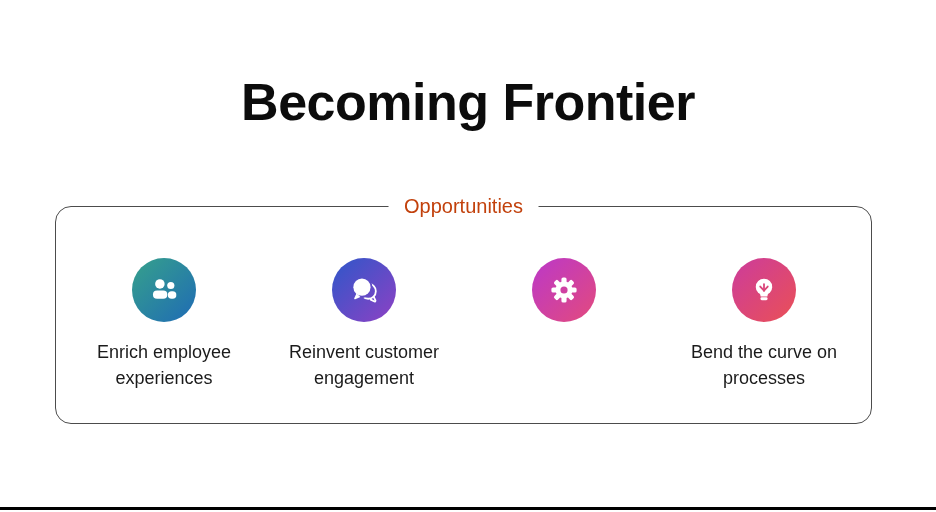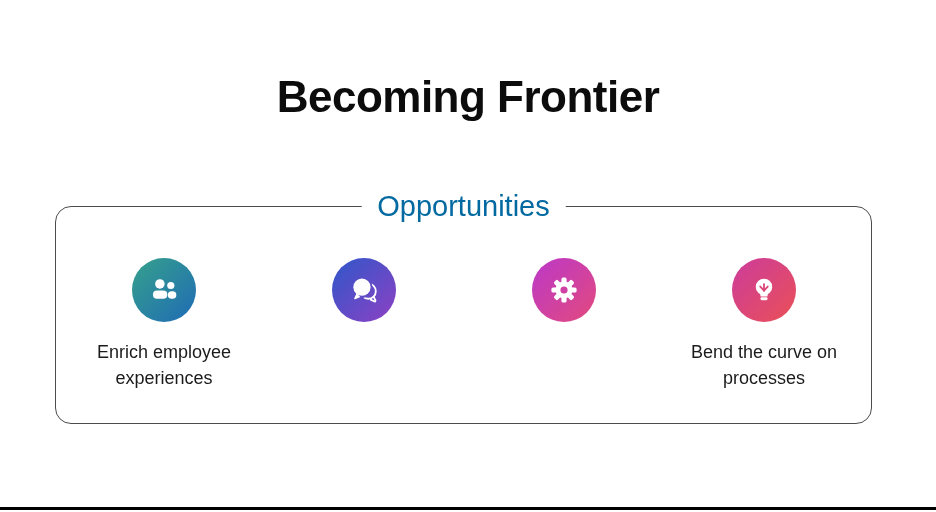--- a/index.html
+++ b/index.html
@@ -2,30 +2,30 @@
 <html><head>
 <meta charset="utf-8">
 <style>
   html,body{margin:0;padding:0;background:#fff;}
   .slide{
     position:relative;width:936px;height:512px;background:#ffffff;overflow:hidden;
     font-family:"Liberation Sans",sans-serif;
   }
   .title{
     position:absolute;top:72px;left:0;width:100%;margin:0;text-align:center;
-    font-size:44px;font-weight:700;color:#0c0c0c;letter-spacing:-0.5px;
+    font-size:52px;font-weight:700;color:#0c0c0c;letter-spacing:-0.5px;
   }
   .panel{
     position:absolute;left:55px;top:206px;width:815px;height:216px;
     border:1.5px solid #4c4c4c;border-radius:16px;background:#fff;
   }
   .panel-label{
     position:absolute;top:-16px;left:50%;transform:translateX(-50%);
-    background:#ffffff;padding:0 16px;font-size:29px;line-height:31px;
-    color:#0369a1;white-space:nowrap;
+    background:#ffffff;padding:0 16px;font-size:20px;line-height:31px;
+    color:#c2410c;white-space:nowrap;
   }
   .items{
     position:absolute;left:8px;top:51px;width:800px;display:flex;justify-content:space-between;
   }
   .item{
     width:200px;display:flex;flex-direction:column;align-items:center;
   }
   .badge{
     width:64px;height:64px;border-radius:50%;
     display:flex;align-items:center;justify-content:center;
@@ -79,20 +79,21 @@
             <g mask="url(#chatcut)" fill="none" stroke="#ffffff" stroke-width="1.4">
               <circle cx="17.3" cy="14.9" r="5.9"></circle>
               <path d="M21.5 19.2 L22.9 22.1 C23.1 22.6 22.6 23.1 22.1 22.9 L19.2 21.5" stroke-linecap="round"></path>
             </g>
             <g fill="#ffffff">
               <circle cx="12.4" cy="11.8" r="6.7"></circle>
               <path d="M8.2 16.6 L6.4 20.4 C6.2 20.9 6.7 21.4 7.2 21.2 L11.2 19.5 Z"></path>
             </g>
           </svg>
         </div>
+        <div class="item-label">Reinvent customer engagement</div>
       </div>
 
       <div class="item">
         <div class="badge" style="background: linear-gradient(135deg, rgb(187, 56, 201) 0%, rgb(227, 74, 125) 100%);">
           <svg viewBox="0 0 28 28" aria-hidden="true">
             <defs>
               <mask id="gearhole">
                 <rect width="28" height="28" fill="#fff"></rect>
                 <circle cx="14" cy="14" r="2.8" fill="#000"></circle>
               </mask>

